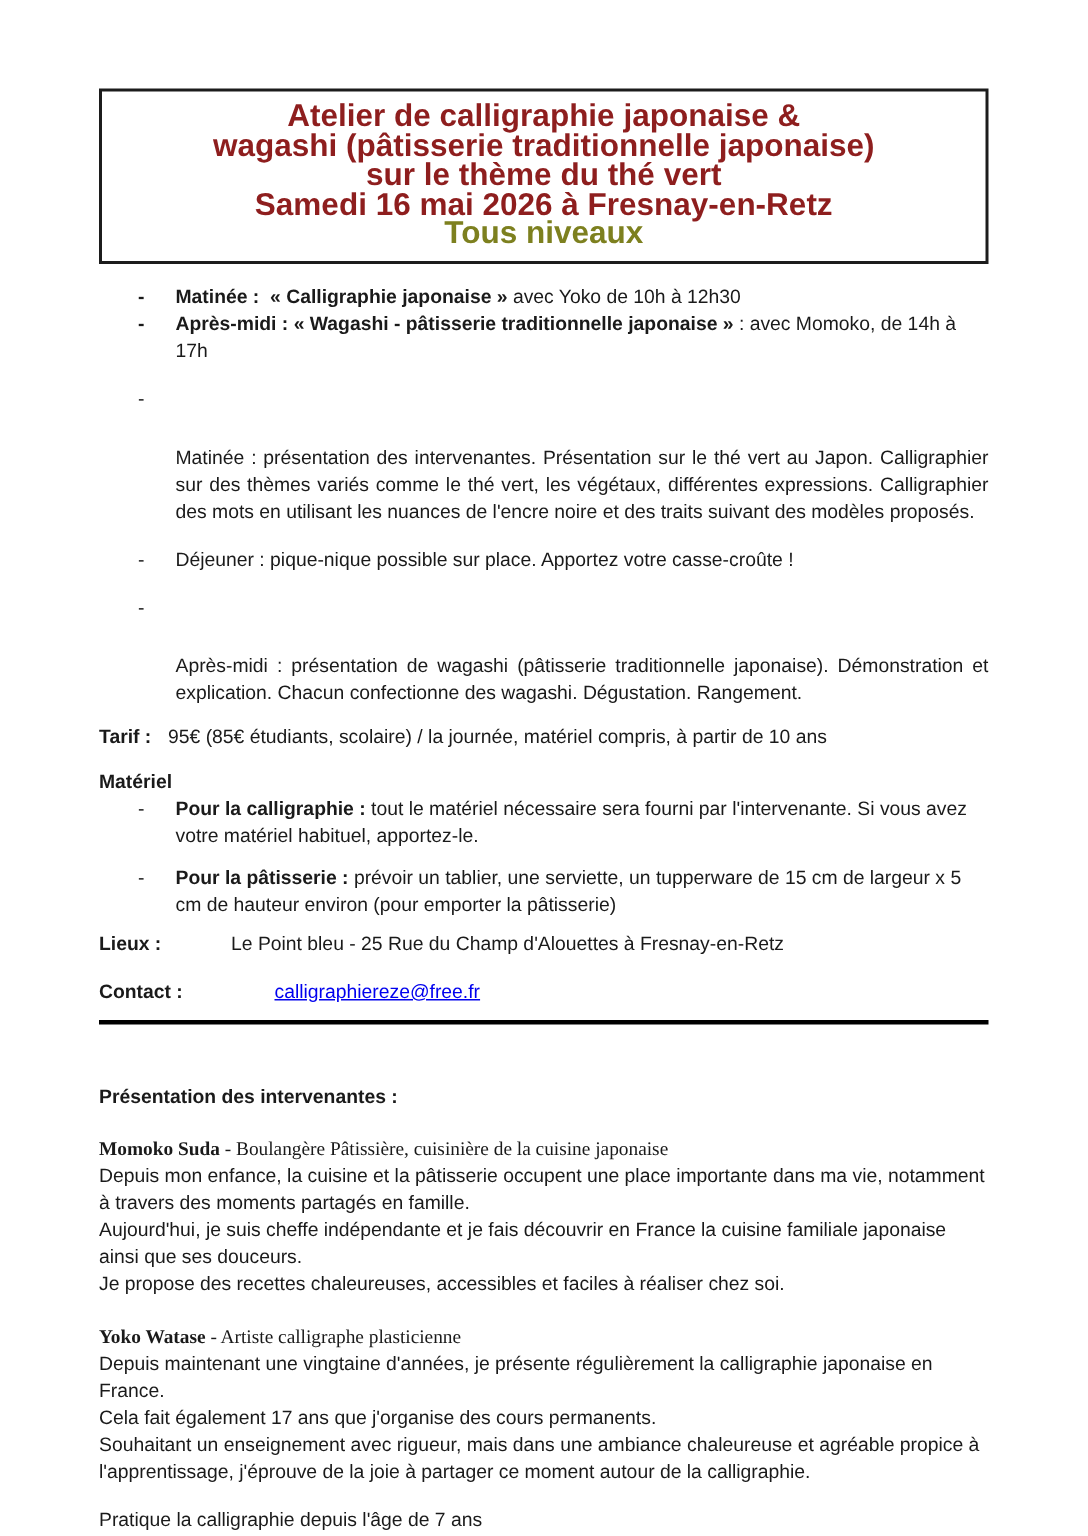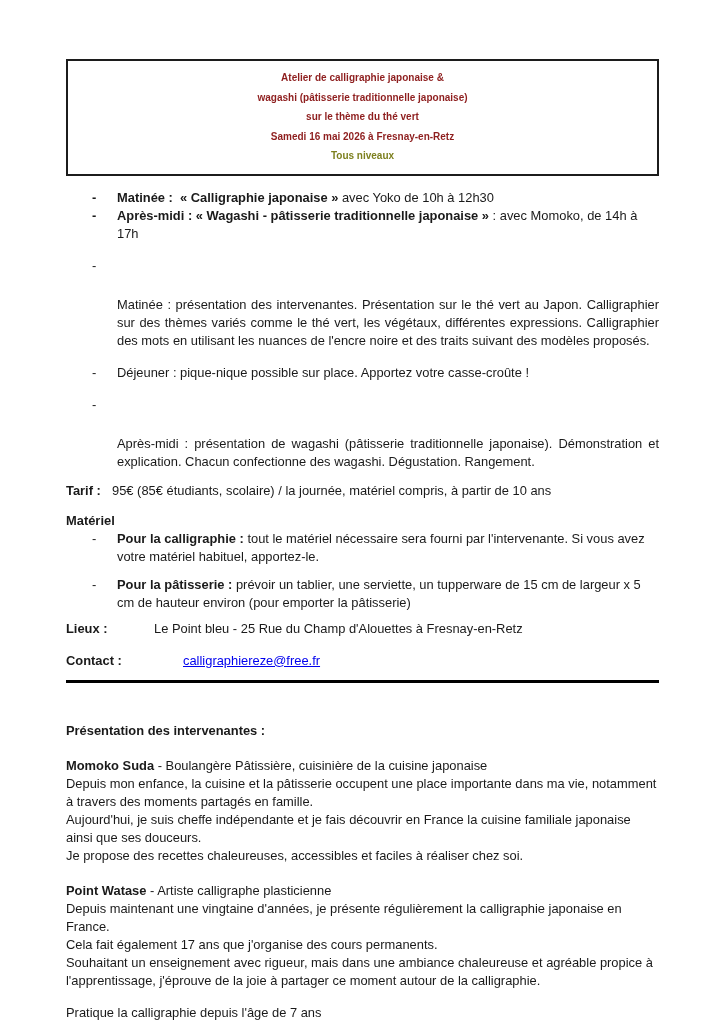--- a/index.html
+++ b/index.html
@@ -13,21 +13,21 @@
     overflow: hidden;
   }
   .page { padding: 59px 66px 0 66px; box-sizing: border-box; width: 725px; }
   .b { font-weight: bold; }
   .pre { white-space: pre-wrap; }
 
   .header-box {
     border: 2px solid #1c1c1c;
     text-align: center;
     font-weight: bold;
-    font-size: 10px;
+    font-size: 21px;
     line-height: 19.5px;
     padding: 7px 4px 8px 4px;
     color: var(--title-red, #8e1e1e);
   }
   .header-box .note { color: var(--olive, #7d801f); }
 
   .list { margin: 0; }
   .li { display: flex; align-items: flex-start; }
   .li .dash { flex: 0 0 51px; box-sizing: border-box; padding-left: 26px; }
   .li .txt { flex: 1 1 auto; }
@@ -46,21 +46,21 @@
   .materiel-item2 { margin-top: 10px; }
   .place { margin-top: 8px; }
   .place .lab { flex: 0 0 88px; }
   .contact-row { margin-top: 14px; }
 
   .link { color: var(--link-blue, #0000ee); text-decoration: underline; margin-left: 29px; }
 
   .hr { height: 3px; background: #000000; margin-top: 10px; border: 0; }
 
   .presenters-heading { margin-top: 39px; }
-  .presenter-name { margin-top: 17px; }
+  .presenter-name { margin-top: 17px; font-family: Liberation Serif, serif; }
   .presenter-yoko-block { margin-top: 8px; }
   .credentials { margin-top: 14px; }
 </style>
 </head>
 <body>
 
 <div class="page">
 
   <div class="header-box">
     <div>Atelier de calligraphie japonaise &amp;</div>
@@ -130,21 +130,21 @@
   <div class="h presenters-heading">Présentation des intervenantes :</div>
 
   <div>
     <div class="presenter-name"><span class="b">Momoko Suda</span><span> - Boulangère Pâtissière, cuisinière de la cuisine japonaise</span></div>
     <div>Depuis mon enfance, la cuisine et la pâtisserie occupent une place importante dans ma vie, notamment à travers des moments partagés en famille.</div>
     <div>Aujourd'hui, je suis cheffe indépendante et je fais découvrir en France la cuisine familiale japonaise ainsi que ses douceurs.</div>
     <div>Je propose des recettes chaleureuses, accessibles et faciles à réaliser chez soi.</div>
   </div>
 
   <div class="presenter-yoko-block">
-    <div class="presenter-name"><span class="b">Point Watase</span><span> - Artiste calligraphe plasticienne</span></div>
+    <div class="presenter-name"><span class="b">Yoko Watase</span><span> - Artiste calligraphe plasticienne</span></div>
     <div>Depuis maintenant une vingtaine d'années, je présente régulièrement la calligraphie japonaise en France.</div>
     <div>Cela fait également 17 ans que j'organise des cours permanents.</div>
     <div>Souhaitant un enseignement avec rigueur, mais dans une ambiance chaleureuse et agréable propice à l'apprentissage, j'éprouve de la joie à partager ce moment autour de la calligraphie.</div>
   </div>
 
   <div class="credentials">
     <div>Pratique la calligraphie depuis l'âge de 7 ans</div>
     <div>Diplômée de Shihan en calligraphie japonaise</div>
   </div>
 

